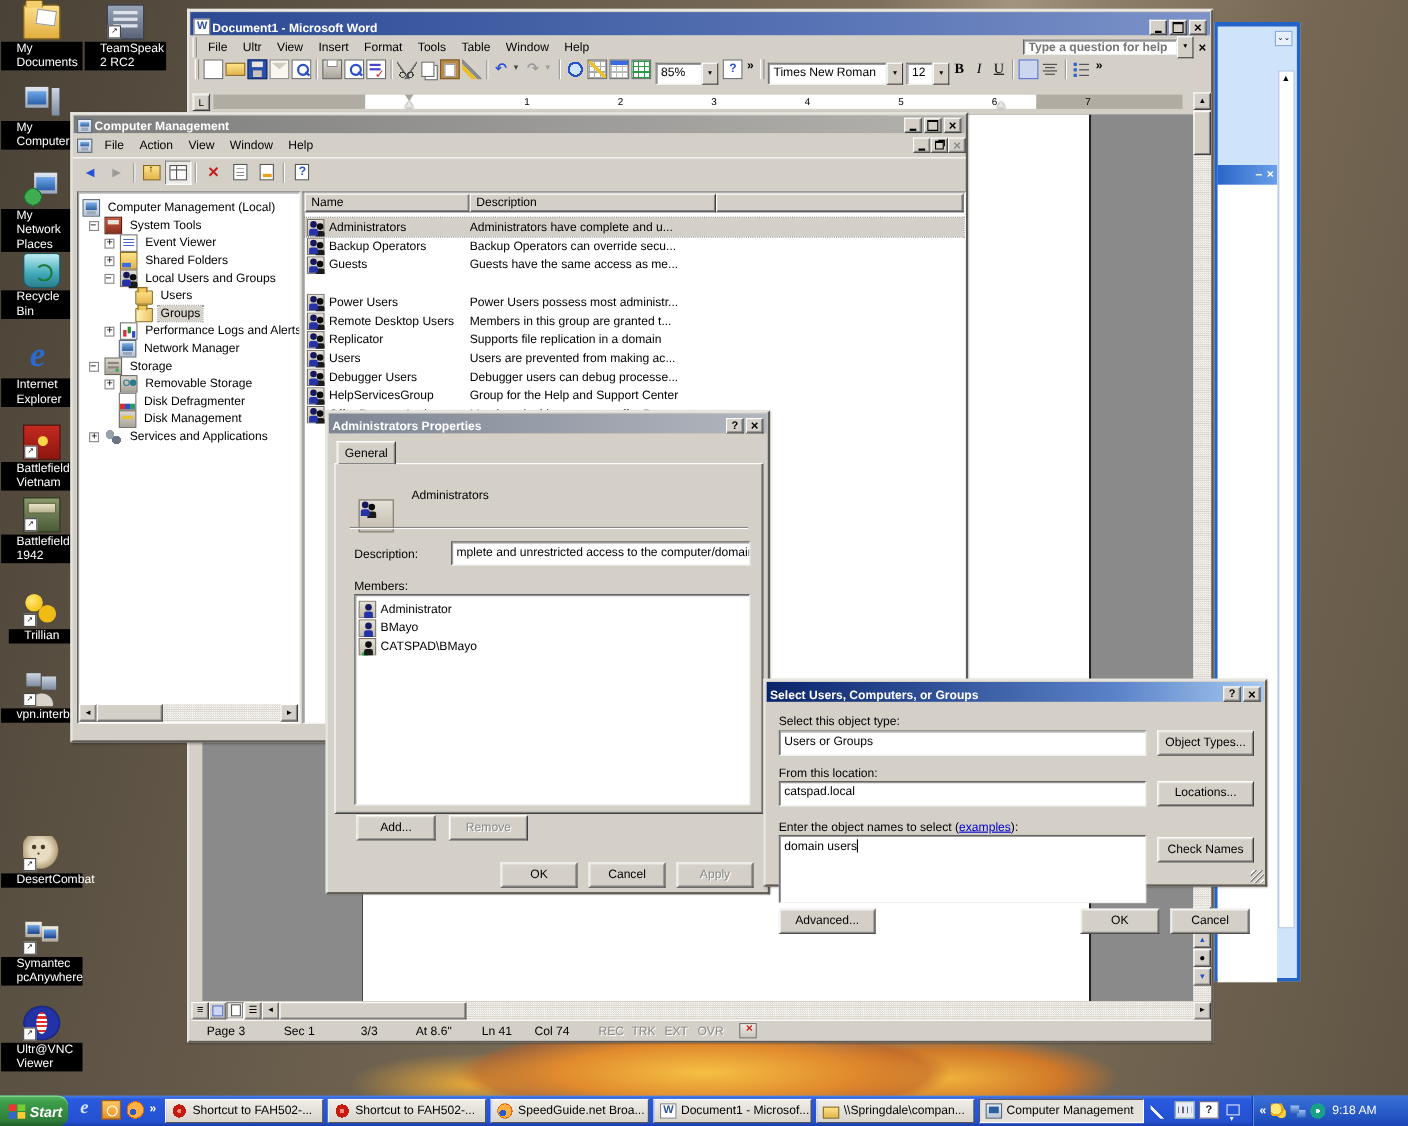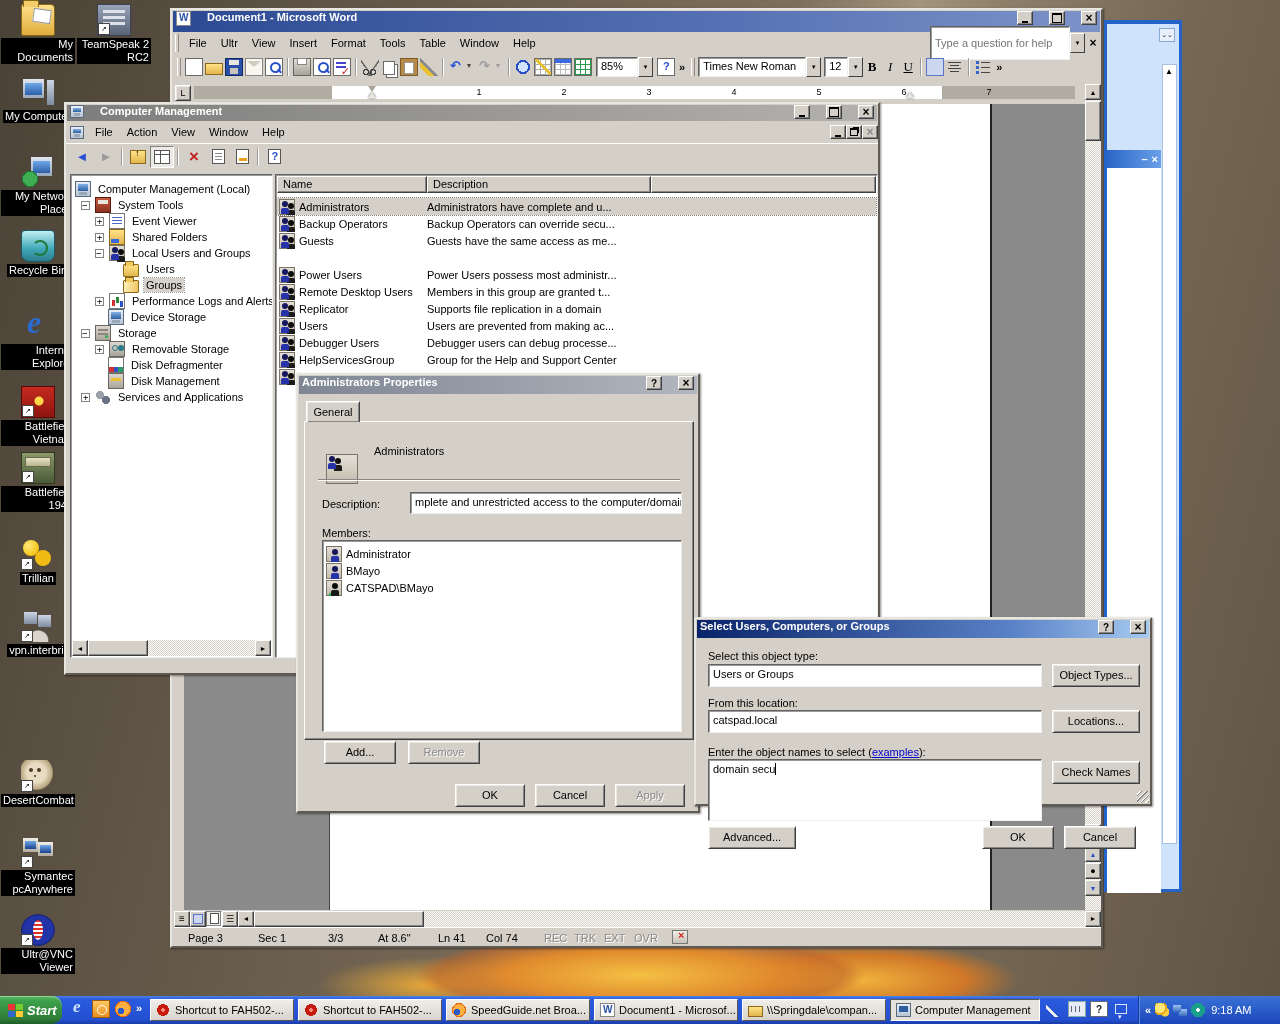--- a/index.html
+++ b/index.html
@@ -11,21 +11,21 @@
  radial-gradient(ellipse 210px 50px at 860px 980px,#f0b23c 0%,#d07828 50%,transparent 75%),
  radial-gradient(ellipse 160px 40px at 430px 985px,#e8a838 0%,transparent 70%),
  linear-gradient(104deg,#4a4236 0%,#5c5244 18%,#6e614f 38%,#7d6f5b 52%,#a2937c 60%,#8c7d68 66%,#756753 78%,#5f5444 100%)}
 .abs{position:absolute}
 .raised{background:#d4d0c8;border:1px solid;border-color:#fff #404040 #404040 #fff;box-shadow:inset 1px 1px 0 #ece9e2,inset -1px -1px 0 #868686}
 .sunkpane{background:#fff;border:1px solid;border-color:#636363 #efefef #efefef #636363;box-shadow:inset 1px 1px 0 #9a9a9a}
 .field{background:#fff;border:1px solid;border-color:#636363 #efefef #efefef #636363;box-shadow:inset 1px 1px 0 #9a9a9a;padding:3px 4px;white-space:nowrap;overflow:hidden}
 .btn{background:#d4d0c8;border:1px solid;border-color:#fff #404040 #404040 #fff;box-shadow:inset 1px 1px 0 #ece9e2,inset -1px -1px 0 #868686;text-align:center;line-height:20px;font-size:11px;cursor:default}
 .dis{color:#8a8a8a;text-shadow:1px 1px 0 #fff}
 .win{position:absolute;background:#d4d0c8;border:2px solid;border-color:#e8e6e0 #5f5b54 #5f5b54 #e8e6e0;box-shadow:1px 1px 2px rgba(0,0,0,.45)}
-.tb{height:18px;display:flex;align-items:flex-start;gap:16px;padding:0 3px;color:#fff;font-weight:bold;margin:1px 1px 0 1px}
+.tb{height:18px;display:flex;align-items:flex-end;gap:2px;padding:0 3px;color:#fff;font-weight:bold;margin:1px 1px 0 1px}
 .tb .t{flex:1;white-space:nowrap;overflow:hidden}
 .tb-inactive{background:linear-gradient(90deg,#7d7d7d,#b4b2ae)}
 .tb-inactive2{background:linear-gradient(90deg,#7e8694,#b2b6be)}
 .tb-active{background:linear-gradient(90deg,#0a246a,#5a82c8 70%,#a6caf0)}
 .tb-word{background:linear-gradient(90deg,#2c4a94,#5672b4 60%,#7d93c8)}
 .cbtn{width:16px;height:14px;background:#d4d0c8;border:1px solid;border-color:#fff #404040 #404040 #fff;box-shadow:inset -1px -1px 0 #868686;display:flex;align-items:center;justify-content:center;color:#000;flex:none}
 .g-min::before{content:"";display:block;width:6px;height:2px;background:#000;margin-top:7px}
 .g-max::before{content:"";display:block;width:8px;height:7px;border:1px solid #000;border-top-width:2px}
 .g-res::before{content:"";display:block;width:6px;height:5px;border:1px solid #000;border-top-width:2px;box-shadow:2px -2px 0 -1px #000}
 .g-x::before{content:"×";font-weight:bold;font-size:12px;line-height:10px}
@@ -34,21 +34,21 @@
 .mi{padding:3px 7px}
 .menubar{display:flex;align-items:center;height:22px}
 .sepv{width:2px;height:18px;border-left:1px solid #9a9a9a;border-right:1px solid #fff;margin:0 3px;flex:none}
 .grip{width:4px;height:18px;border-left:1px solid #fff;border-right:1px solid #8f8b84;margin:0 3px;flex:none}
 .track{background:#efece3;background-image:repeating-conic-gradient(#fbfaf7 0% 25%,#d8d4cb 25% 50%);background-size:2px 2px}
 .arr{width:16px;height:16px;background:#d4d0c8;border:1px solid;border-color:#fff #404040 #404040 #fff;box-shadow:inset -1px -1px 0 #868686;display:flex;align-items:center;justify-content:center;font-size:7px;flex:none}
 .a-up::before{content:"▲"}.a-dn::before{content:"▼"}.a-lf::before{content:"◄"}.a-rt::before{content:"►"}
 .thumb{position:absolute;background:#d4d0c8;border:1px solid;border-color:#fff #404040 #404040 #fff;box-shadow:inset -1px -1px 0 #868686}
 
 .dico{position:absolute;width:74px;display:flex;flex-direction:column;align-items:center;gap:2px}
-.dlabel{background:#000;color:#fff;padding:0 2px;text-align:right;line-height:13px;max-width:74px}
+.dlabel{background:#000;color:#fff;padding:0 14px;text-align:left;line-height:13px;max-width:74px}
 .di{width:34px;height:32px;position:relative}
 .sc::after{content:"↗";position:absolute;left:0;bottom:0;width:10px;height:10px;background:#fff;border:1px solid #444;color:#000;font-size:7px;line-height:9px;text-align:center}
 .di-mydocs{background:linear-gradient(180deg,#ffe08a,#e0ad3e);border:1px solid #8a6914;border-radius:2px 4px 2px 2px}
 .di-mydocs::before{content:"";position:absolute;top:-5px;left:1px;width:14px;height:6px;background:#f4cd6d;border:1px solid #8a6914;border-bottom:none;border-radius:2px 2px 0 0}
 .di-mydocs::after{content:"";position:absolute;right:3px;top:4px;width:16px;height:12px;background:#fff;border:1px solid #999;transform:rotate(8deg)}
 .di-mycomp{background-image:linear-gradient(#6fa8e8,#2c5fa8),linear-gradient(#dfe6f0,#9aa8bd),linear-gradient(#cdd6e4,#7e8ca0);background-position:4px 7px,2px 3px,26px 4px;background-size:17px 12px,21px 19px,7px 25px;background-repeat:no-repeat}
 .di-mynet{background-image:radial-gradient(circle at 9px 23px,#3fae52 0 7px,#1c7a32 7px 8px,transparent 8px),linear-gradient(#6fa8e8,#2c5fa8),linear-gradient(#dfe6f0,#9aa8bd);background-position:0 0,12px 5px,10px 1px;background-size:34px 32px,17px 12px,21px 19px;background-repeat:no-repeat}
 .di-recycle{background:linear-gradient(180deg,#bfeef2,#3fa8b8 60%,#2c7e8e);border-radius:4px 4px 8px 8px;border:1px solid #1c5a68}
 .di-recycle::before{content:"";position:absolute;left:10px;top:9px;width:12px;height:12px;border:2px solid #1e7a3a;border-radius:50%;border-left-color:transparent}
 .di-ie::before{content:"e";font-family:"Liberation Serif","DejaVu Serif",serif;font-style:italic;font-weight:bold;font-size:32px;color:#2b6bd0;position:absolute;left:6px;top:-6px}
@@ -284,27 +284,27 @@
       <span class="mi">File</span>
       <span class="mi">Ultr</span>
       <span class="mi">View</span>
       <span class="mi">Insert</span>
       <span class="mi">Format</span>
       <span class="mi">Tools</span>
       <span class="mi">Table</span>
       <span class="mi">Window</span>
       <span class="mi">Help</span>
       <span style="flex:1"></span>
-      <input class="field" style="width: 140px; height: 34px; font-size: 11px; color: rgb(85, 85, 85);" placeholder="Type a question for help">
+      <input class="field" style="width: 140px; height: 14px; font-size: 11px; color: rgb(85, 85, 85); font-weight: bold;" placeholder="Type a question for help">
       <span class="combo">
           <span class="ca"></span>
         </span>
       <span class="cbtn g-x" style="border:none;box-shadow:none;background:transparent"></span>
     </div>
-    <div style="display:flex;align-items:center;height:26px;padding:0 2px">
+    <div style="display:flex;height:26px;padding:0 2px">
       <span class="grip"></span>
       <span class="wi sheet"></span>
       <span class="wi wi-open"></span>
       <span class="wi wi-save"></span>
       <span class="wi wi-mail"></span>
       <span class="wi wi-search"></span>
       <span class="sepv"></span>
       <span class="wi wi-print"></span>
       <span class="wi wi-search"></span>
       <span class="wi wi-spell"></span>
@@ -500,21 +500,21 @@
           <span class="i16 ic-folderopen"></span>
           <span class="tlabel tsel">Groups</span>
         </div>
       <div class="trow" style="top:118px;left:24px">
           <span class="exp exp-p"></span>
           <span class="i16 ic-perf"></span>
           <span class="tlabel">Performance Logs and Alerts</span>
         </div>
       <div class="trow" style="top:134px;left:37px">
           <span class="i16 ic-pc"></span>
-          <span class="tlabel">Device Storage</span>
+          <span class="tlabel">Network Manager</span>
         </div>
       <div class="trow" style="top:150px;left:10px">
           <span class="exp exp-m"></span>
           <span class="i16 ic-store"></span>
           <span class="tlabel">Storage</span>
         </div>
       <div class="trow" style="top:166px;left:24px">
           <span class="exp exp-p"></span>
           <span class="i16 ic-remov"></span>
           <span class="tlabel">Removable Storage</span>
@@ -667,21 +667,21 @@
       <span class="cbtn g-q"></span>
       <span class="cbtn g-x"></span>
     </div>
     <span class="abs" style="left:12px;top:31px">Select this object type:</span>
     <div class="abs field" style="left:12px;top:45px;width:334px;height:23px"><span>Users or Groups</span></div>
     <div class="abs btn" style="left:356px;top:45px;width:88px;height:23px">Object Types...</div>
     <span class="abs" style="left:12px;top:78px">From this location:</span>
     <div class="abs field" style="left:12px;top:91px;width:334px;height:23px"><span>catspad.local</span></div>
     <div class="abs btn" style="left:356px;top:91px;width:88px;height:23px">Locations...</div>
     <span class="abs" style="left:12px;top:127px"><span>Enter the object names to select (</span><span class="link">examples</span><span>):</span></span>
-    <div class="abs field" style="left:12px;top:140px;width:334px;height:62px;white-space:normal"><span>domain secu</span><span class="caret"></span></div>
+    <div class="abs field" style="left:12px;top:140px;width:334px;height:62px;white-space:normal"><span>domain users</span><span class="caret"></span></div>
     <div class="abs btn" style="left:356px;top:142px;width:88px;height:23px">Check Names</div>
     <div class="abs btn" style="left:12px;top:207px;width:88px;height:23px">Advanced...</div>
     <div class="abs btn" style="left:286px;top:207px;width:72px;height:23px">OK</div>
     <div class="abs btn" style="left:368px;top:207px;width:72px;height:23px">Cancel</div>
     <span class="gripr" style="right:1px;bottom:1px"></span>
   </div>
 
   <div id="taskbar">
     <div class="abs" style="left:0;top:0;width:62px;height:28px;background:linear-gradient(180deg,#5ab868 0%,#3c9e49 20%,#2f7d39 80%,#1f5c28 100%);border-radius:0 10px 10px 0;display:flex;align-items:center;gap:4px;padding:0 8px;box-shadow:inset 0 1px 0 #8ad890">
       <span style="width:15px;height:13px;flex:none;background:linear-gradient(#e33 0 0) 0 0/7px 6px no-repeat,linear-gradient(#7c3 0 0) 8px 0/7px 6px no-repeat,linear-gradient(#36c 0 0) 0 7px/7px 6px no-repeat,linear-gradient(#fc3 0 0) 8px 7px/7px 6px no-repeat"></span>

